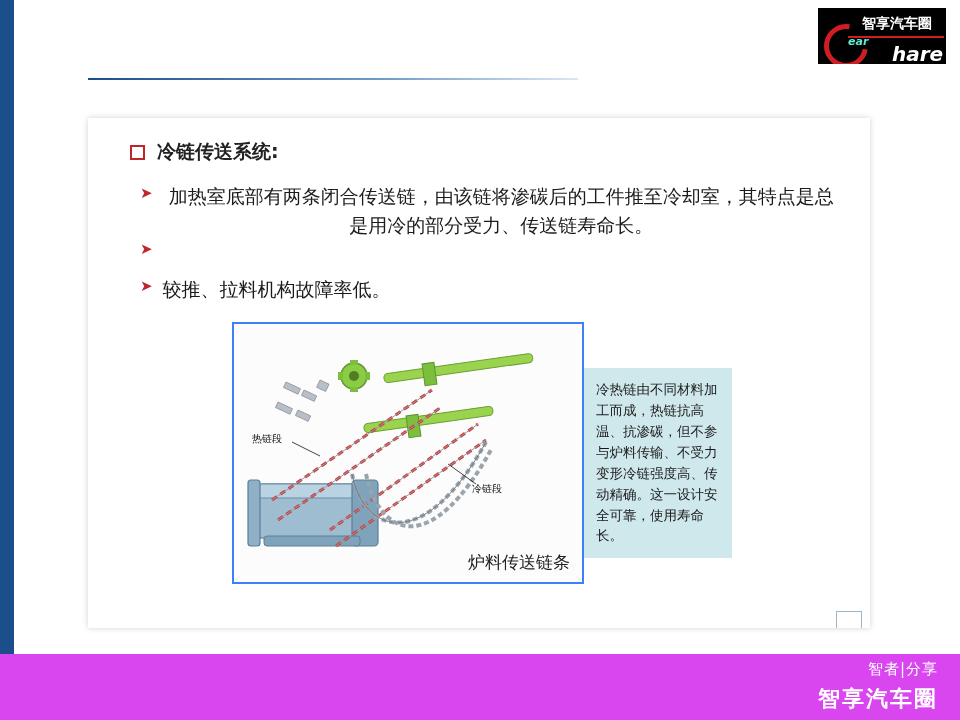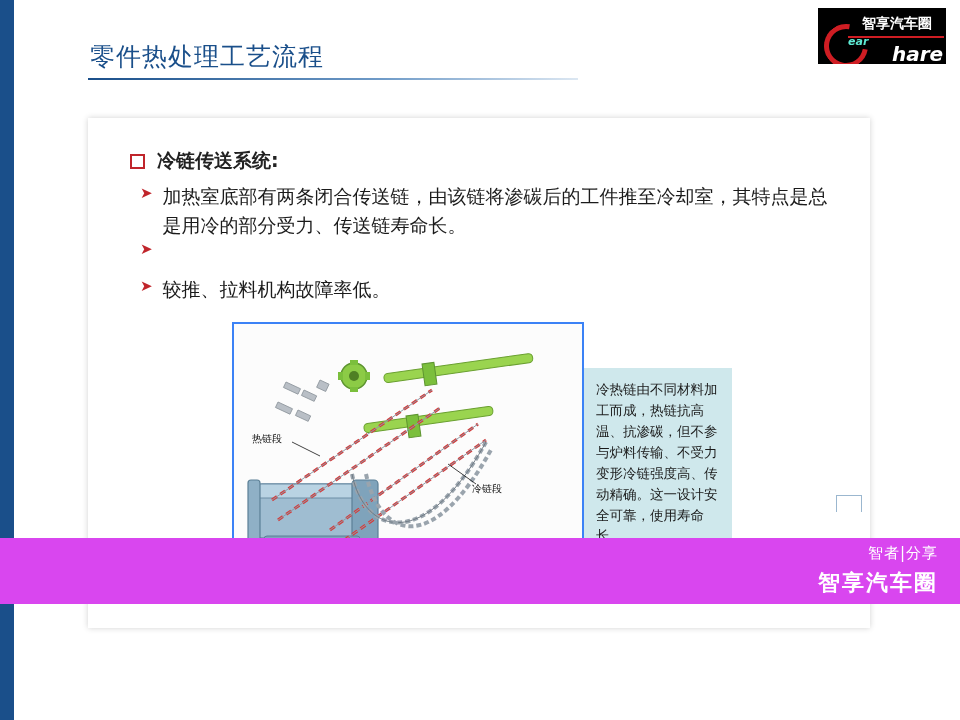--- a/index.html
+++ b/index.html
@@ -3,21 +3,21 @@
 <meta charset="utf-8">
 <style>
   html,body{margin:0;padding:0;}
   body{
     width:960px;height:720px;
     font-family:"DejaVu Sans","Liberation Sans",sans-serif;
     background:#ffffff;
     overflow:hidden;
     position:relative;
   }
-  .slide{position:absolute;left:0;top:0;width:960px;height:604px;background:#ffffff;}
+  .slide{position:absolute;left:0;top:0;width:960px;height:720px;background:#ffffff;}
 
   
   .left-rail{position:absolute;left:0;top:0;width:14px;height:720px;background:#1a4f8a;}
   .left-rail-inner{position:absolute;left:14px;top:0;width:3px;height:720px;background:#ffffff;}
 
   
   .bottom-bar{position:absolute;left:0;bottom:0;width:960px;height:66px;background:#d946ef;}
   .bottom-bar .b1{position:absolute;right:22px;top:6px;color:#ffffff;font-size:15px;letter-spacing:1px;}
   .bottom-bar .b2{position:absolute;right:22px;top:30px;color:#ffffff;font-size:22px;font-weight:bold;letter-spacing:2px;}
 
@@ -32,27 +32,27 @@
   
   .title{position:absolute;left:90px;top:40px;font-size:25px;color:#1a4f8a;letter-spacing:1px;}
   .title-rule{position:absolute;left:88px;top:78px;width:490px;height:2px;
      background:linear-gradient(to right,#1a4f8a 0%,#6f9bc8 60%,#dce7f2 100%);}
 
   
   .card{position:absolute;left:88px;top:118px;width:782px;height:510px;background:#ffffff;
         box-shadow:0 0 6px rgba(0,0,0,0.18);}
 
   
-  .b-head{position:absolute;left:130px;top:148px;display:flex;align-items:center;}
+  .b-head{position:absolute;left:130px;top:139px;display:flex;align-items:center;}
   .b-head .sq{width:11px;height:11px;border:2px solid #c0252b;margin-right:12px;}
   .b-head .txt{font-size:19px;font-weight:bold;color:#222;}
 
   .b-item{position:absolute;display:flex;align-items:flex-start;}
   .b-item .arw{color:#c0252b;font-size:15px;margin-right:10px;line-height:1.55;}
-  .b-item .txt{font-size:19px;color:#1b1b1b;line-height:1.55;}
+  .b-item .txt{font-size:19px;color:#1b1b1b;line-height:1.55;text-align:center;}
   .b1p{left:140px;top:182px;width:700px;}
   .b2p{left:140px;top:238px;width:700px;}
   .b3p{left:140px;top:275px;width:700px;}
 
   
   .figure{position:absolute;left:232px;top:322px;width:348px;height:258px;background:#ffffff;border:2px solid #3b82f6;overflow:hidden;}
   .fig-inner{position:absolute;left:0;top:0;width:100%;height:100%;background:#fbfbfb;}
   .fig-cap{position:absolute;right:12px;bottom:8px;font-size:17px;color:#222;}
   .fig-lbl{position:absolute;font-size:10px;color:#111;}
 
@@ -72,21 +72,20 @@
   <div class="left-rail-inner"></div>
 
   <div class="logo">
     <div class="gear"></div>
     <div class="cn">智享汽车圈</div>
     <div class="redline"></div>
     <div class="gear-txt">ear</div>
     <div class="share-txt">hare</div>
   </div>
 
-  <div class="title">零件热处理工艺流程</div>
   <div class="title-rule"></div>
 
   <div class="card"></div>
   <div class="card-mark"></div>
 
   <div class="b-head">
     <span class="sq"></span>
     <span class="txt">冷链传送系统:</span>
   </div>
 

